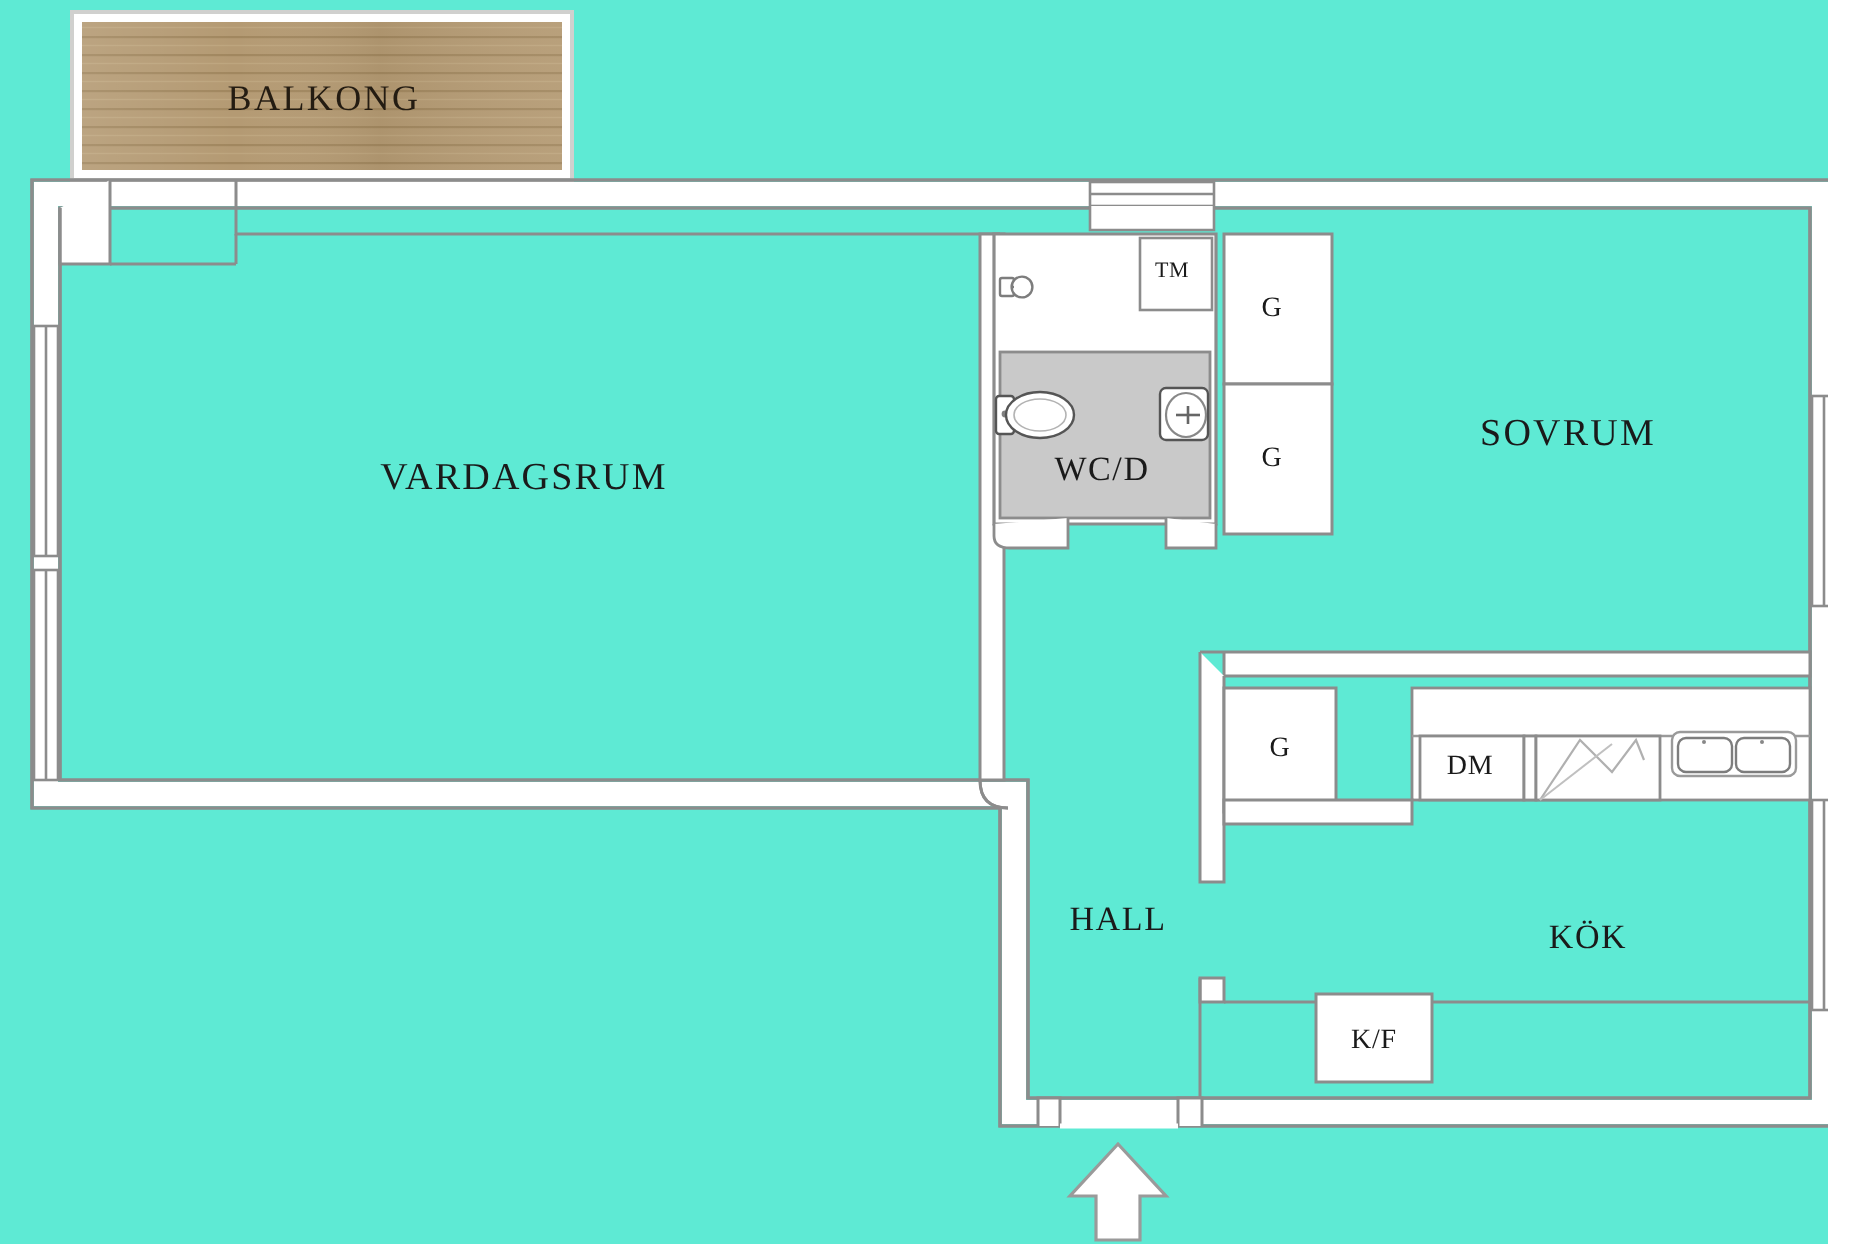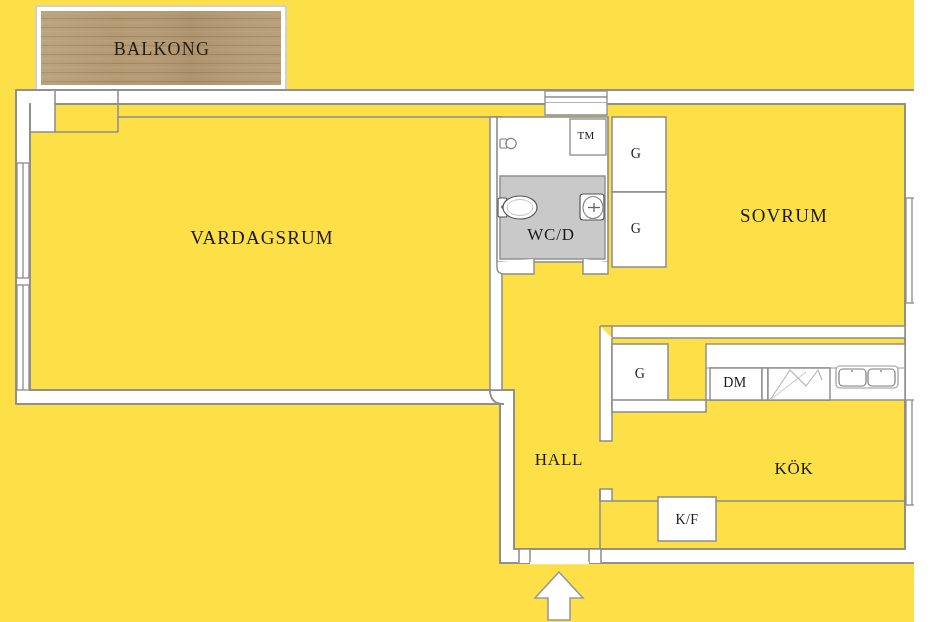--- a/index.html
+++ b/index.html
@@ -8,21 +8,21 @@
     padding: 0;
     background: #ffffff;
   }
   body {
     font-family: "Liberation Serif", "DejaVu Serif", serif;
   }
   #plan-wrap {
     position: relative;
     width: 914px;
     height: 622px;
-    background: #fde047;
+    background: #5eead4;
     overflow: hidden;
   }
   svg.plan {
     display: block;
     width: 930px;
     height: 622px;
   }
   .room-label {
     font-family: "Liberation Serif", "DejaVu Serif", serif;
     fill: #1a1a1a;

